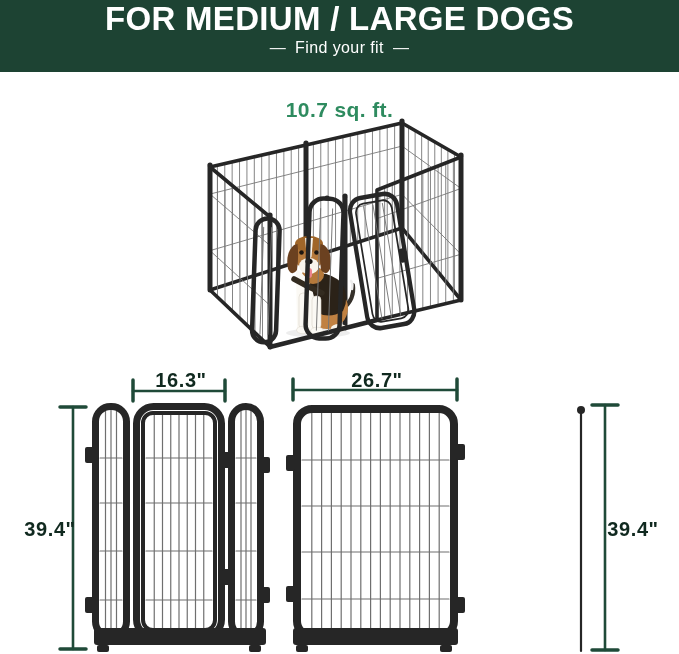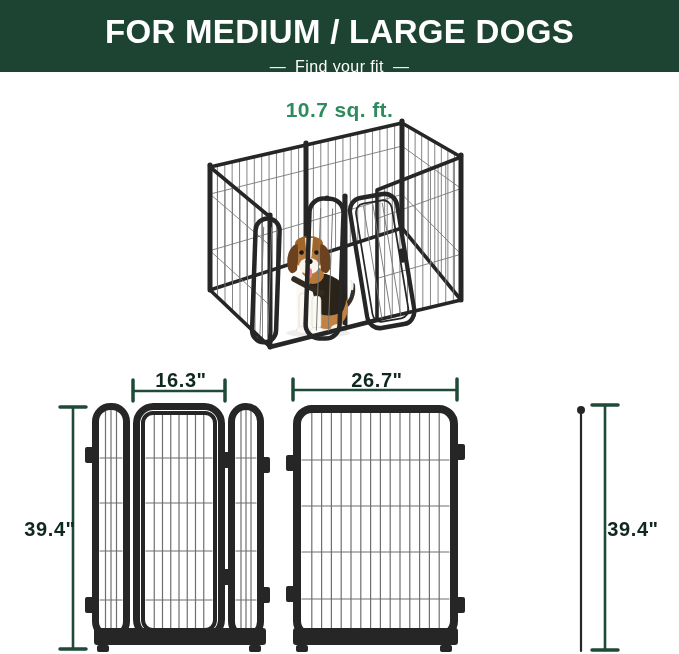--- a/index.html
+++ b/index.html
@@ -5,24 +5,24 @@
   html,body{margin:0;padding:0;background:#fff;}
   .page{
     position:relative;width:679px;height:654px;background:#fff;overflow:hidden;
     font-family:"Liberation Sans", sans-serif;
   }
   .banner{
     position:absolute;left:0;top:0;width:100%;height:72px;
     background:var(--banner-bg,#1d4333);color:#fff;text-align:center;
   }
   .banner-title{
-    font-size:33px;font-weight:800;letter-spacing:0.3px;margin-top:15px;line-height:1.05;
+    font-size:33px;font-weight:800;letter-spacing:0.3px;margin-top:2px;line-height:1.05;
   }
   .banner-subtitle{
-    font-size:16px;font-weight:400;margin-top:8px;letter-spacing:0.4px;
+    font-size:16px;font-weight:400;margin-top:2px;letter-spacing:0.4px;
   }
   .banner-subtitle .dash{margin:0 9px;opacity:0.95;}
   .area-label{
     position:absolute;top:98px;left:0;width:100%;text-align:center;
     color:var(--accent,#2e8b5f);font-size:21px;font-weight:700;letter-spacing:0.4px;
   }
   .pen-illustration{position:absolute;left:180px;top:110px;width:300px;height:258px;}
   .diagram-area{position:absolute;left:0;top:360px;width:679px;height:294px;}
   .dim-label{
     position:absolute;transform:translate(-50%,-50%);

